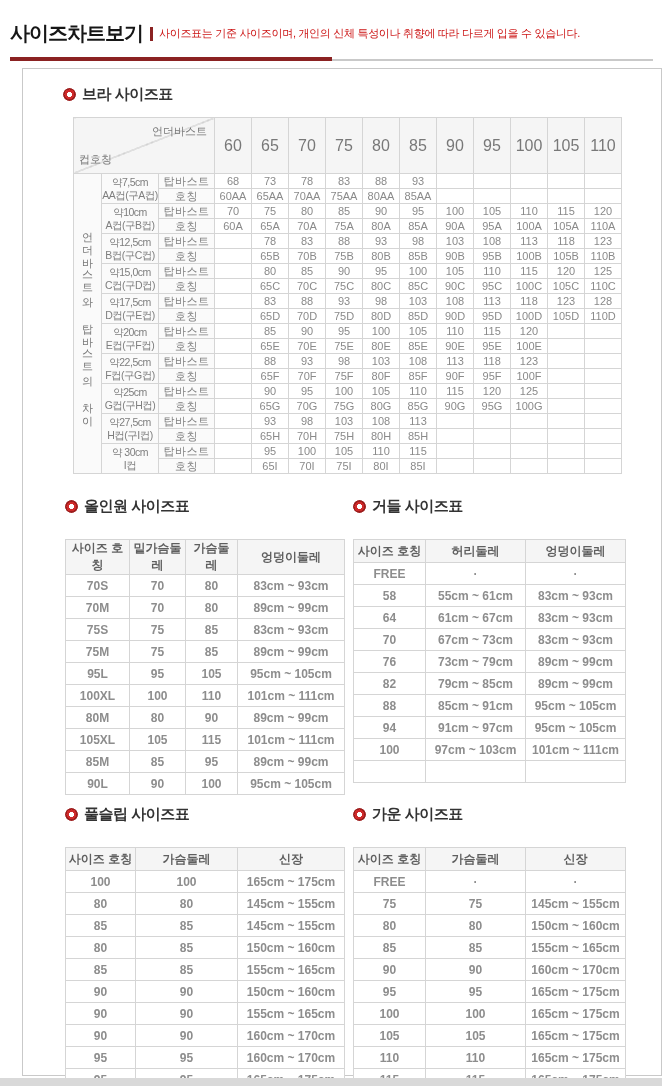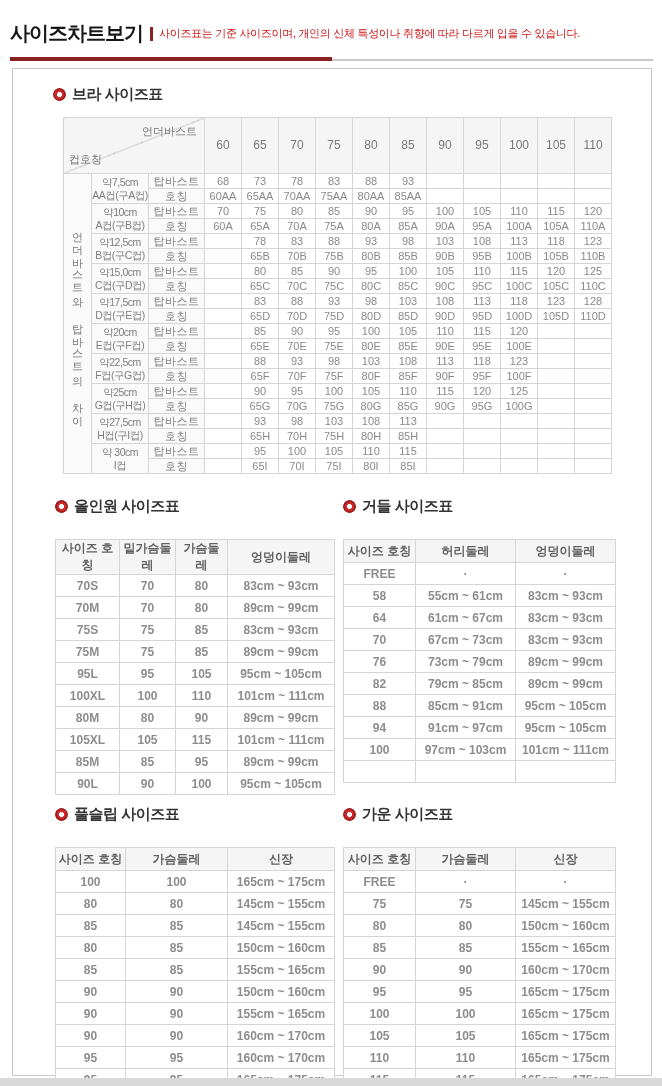--- a/index.html
+++ b/index.html
@@ -10,35 +10,35 @@
     -webkit-font-smoothing:antialiased;
   }
   
   .page-header{position:absolute;left:10px;top:20px;white-space:nowrap;}
   .page-title{display:inline;margin:0;font-size:20px;font-weight:bold;color:#161616;letter-spacing:-1px;vertical-align:middle;}
   .subtitle-bar{display:inline-block;width:3px;height:14px;background:#8b2222;margin:0 6px 0 7px;vertical-align:middle;}
   .page-subtitle{font-size:11px;font-weight:normal;color:#cc1414;letter-spacing:-0.3px;vertical-align:middle;}
   .rule-dark{position:absolute;left:10px;top:57px;width:322px;height:4px;background:#8b2222;}
   .rule-light{position:absolute;left:332px;top:59px;width:321px;height:2px;background:#c9c9c9;}
   
-  .content-box{position:absolute;left:12px;top:68px;width:640px;height:1008px;border:1px solid #c9c9c9;background:#fff;box-sizing:border-box;}
+  .content-box{position:absolute;left:22px;top:68px;width:640px;height:1008px;border:1px solid #c9c9c9;background:#fff;box-sizing:border-box;}
   .bottom-strip{position:absolute;left:0;top:1078px;width:662px;height:8px;background:#d9d9d9;}
   
   .sec-title{display:flex;align-items:center;height:20px;}
   .bullet-icon{width:13px;height:13px;margin-right:6px;border-radius:50%;
     background:radial-gradient(circle at 50% 50%,#ffffff 0 2.6px,#ce2929 2.6px 5px,#9c1c1c 5px 6.5px,rgba(0,0,0,0) 6.5px);}
   .sec-title-text{font-size:15px;font-weight:bold;color:#333333;letter-spacing:-0.5px;}
   
   table{border-collapse:collapse;table-layout:fixed;background:#fff;}
   td{border:1px solid #d5d5d5;text-align:center;vertical-align:middle;overflow:hidden;padding:0;}
   
   .bra-section{padding:15px 0 0 40px;}
   #bra-table{margin:13px 0 0 10px;width:548px;font-size:11px;color:#8a8a8a;}
   #bra-table td{height:14px;line-height:13px;}
-  #bra-table td.bh{height:55px;background:#f5f5f5;color:#787878;font-size:12px;}
+  #bra-table td.bh{height:55px;background:#f5f5f5;color:#787878;font-size:16px;}
   td.corner{background:
     linear-gradient(to bottom right,#f5f5f5 calc(50% - 1px),#c8c8c8 calc(50% - 1px) calc(50% + 0px),#f5f5f5 calc(50% + 0px));
     position:relative;height:55px;}
   .corner-in{position:relative;width:100%;height:55px;}
   .corner-tr{position:absolute;top:7px;right:7px;font-size:11px;color:#777;}
   .corner-bl{position:absolute;bottom:7px;left:5px;font-size:11px;color:#777;}
   td.vlabel{background:#fafafa;padding:8px 0;}
   td.vlabel span{writing-mode:vertical-rl;text-orientation:upright;letter-spacing:2px;font-size:11px;color:#777;line-height:26px;}
   td.cupcell{background:#fafafa;color:#7e7e7e;font-size:10.5px;letter-spacing:-0.5px;line-height:12px;white-space:nowrap;}
   td.rowlabel{background:#fafafa;color:#7e7e7e;letter-spacing:0.5px;}

